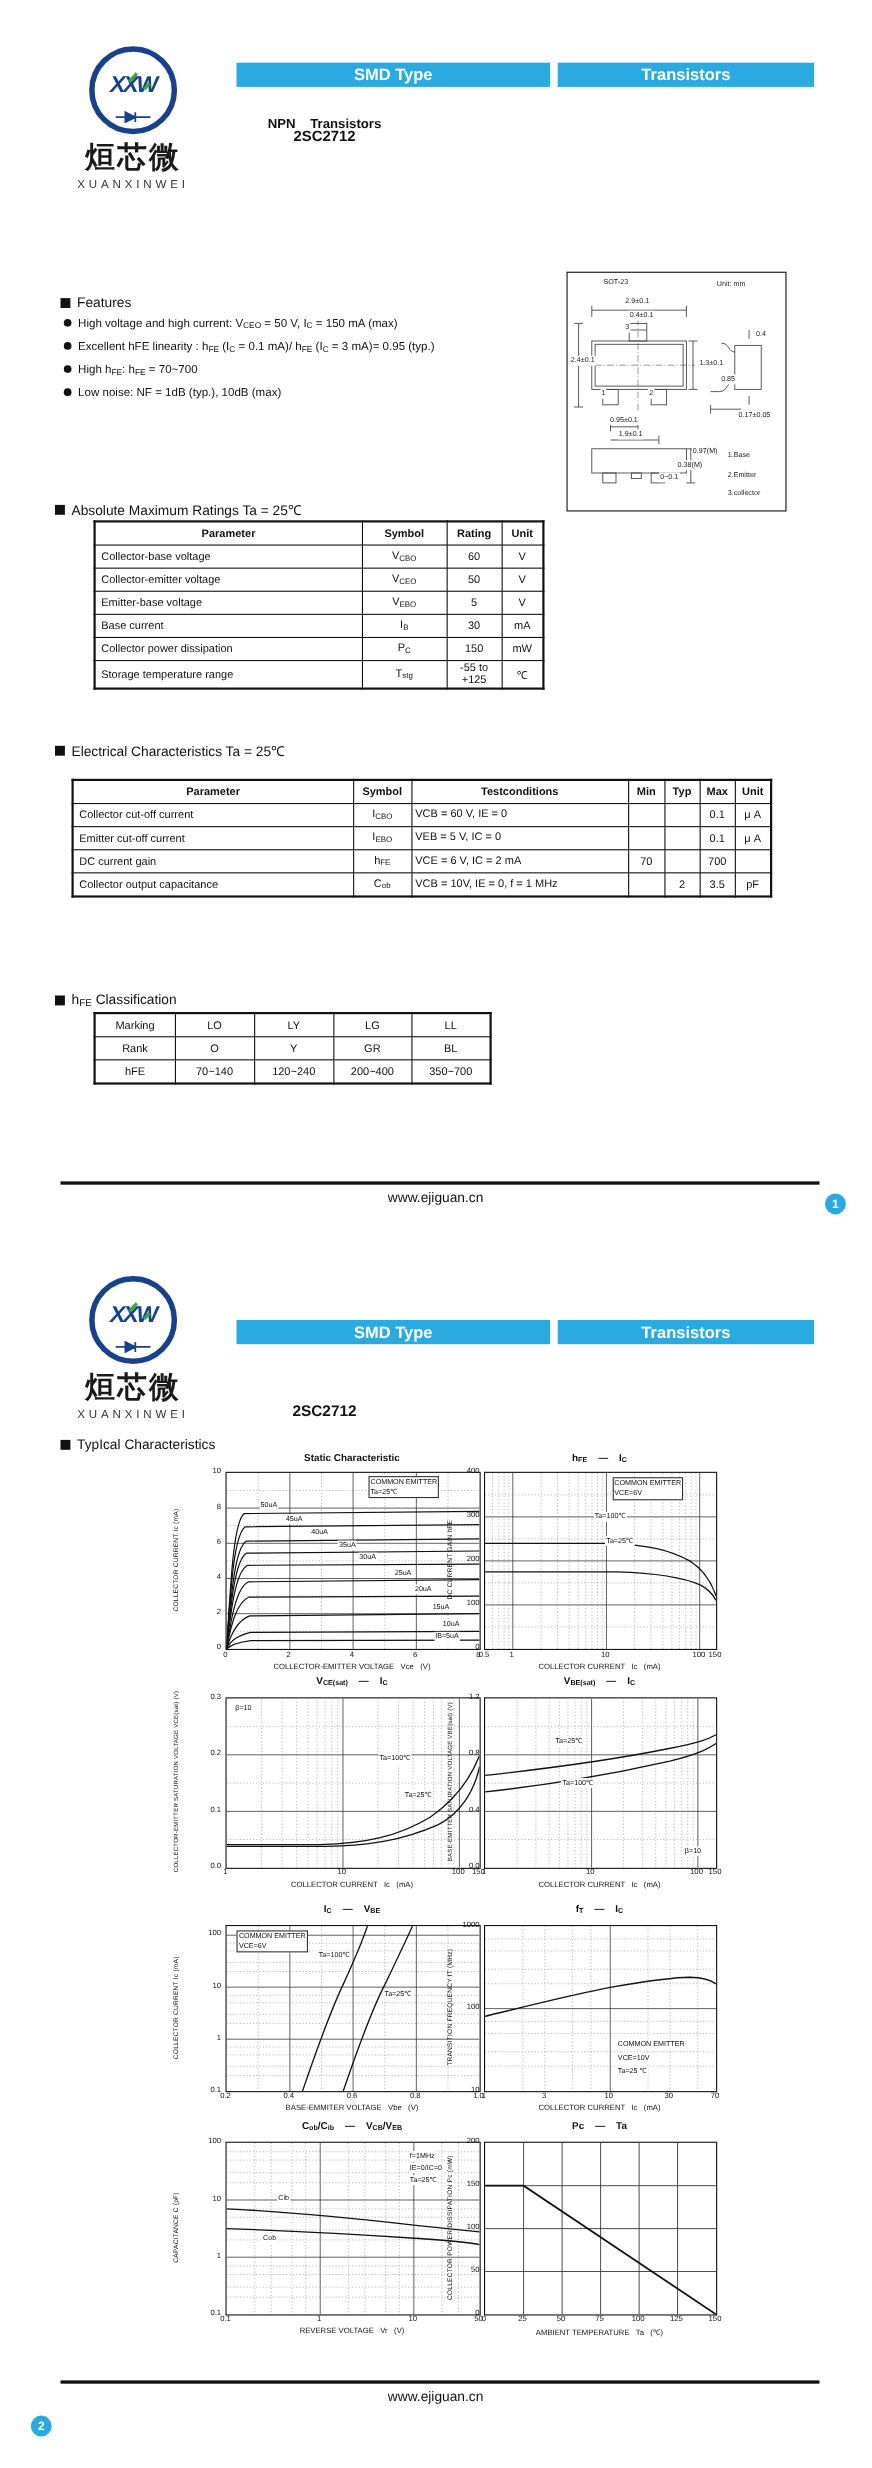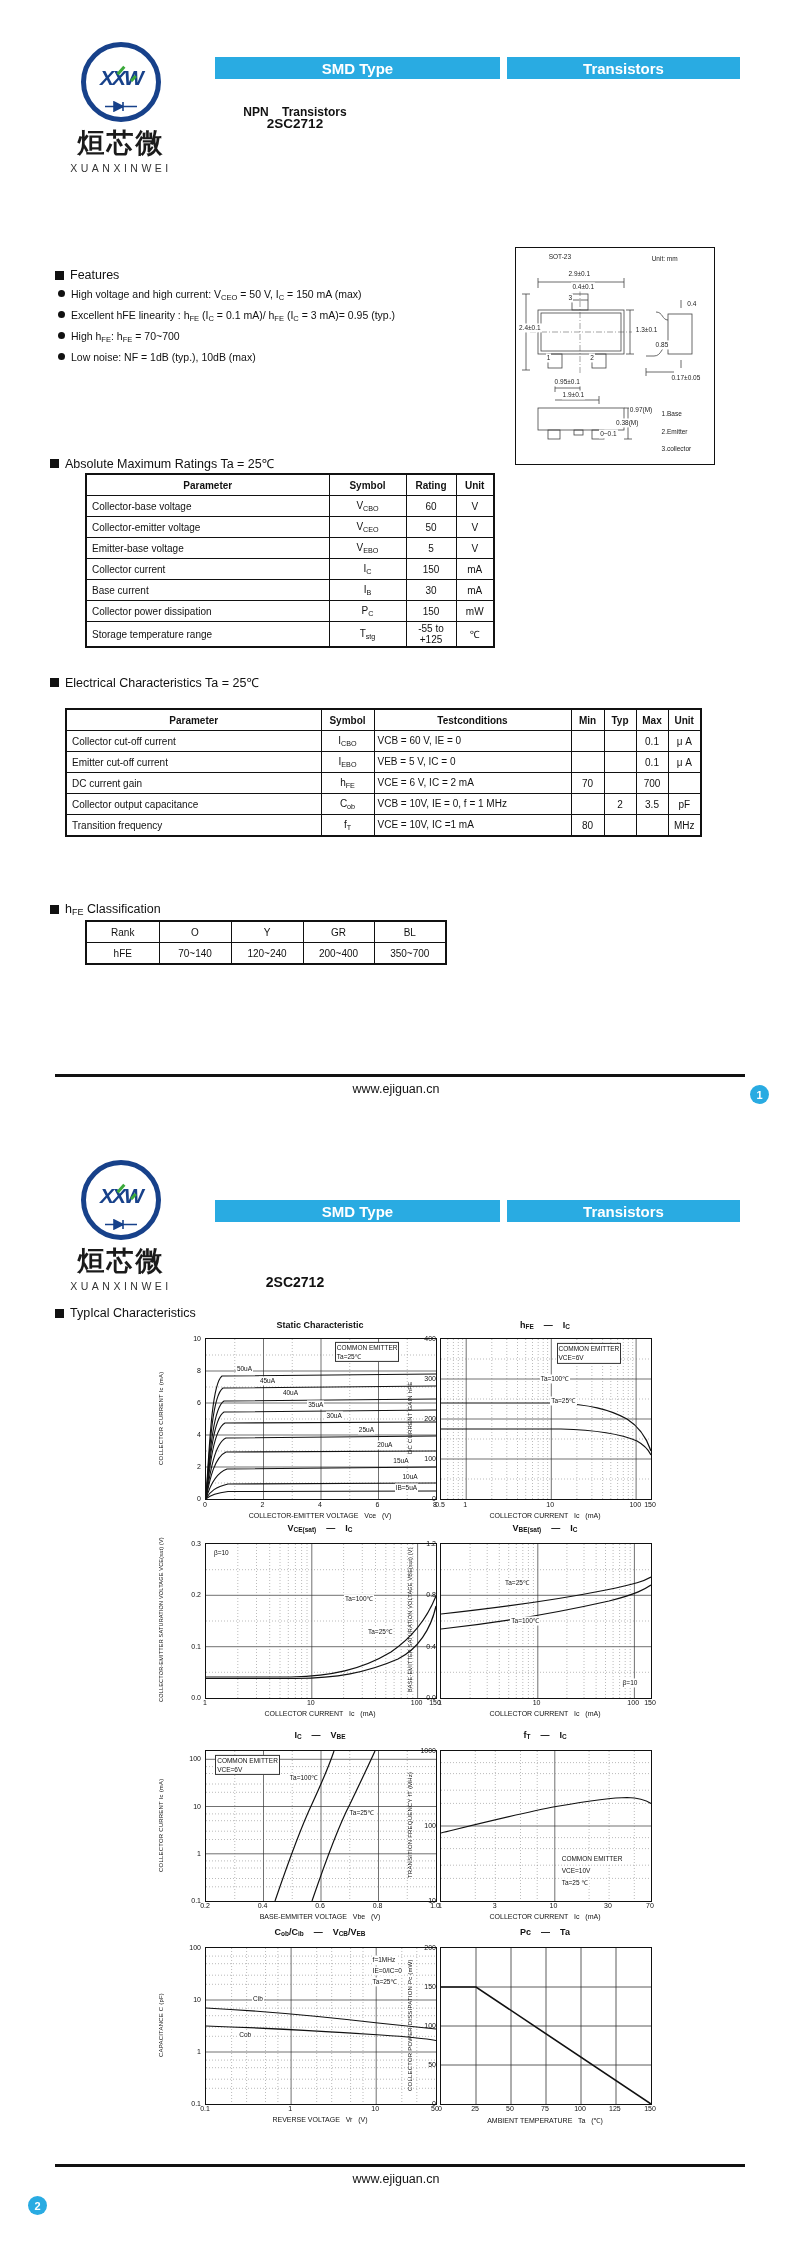--- a/index.html
+++ b/index.html
@@ -175,26 +175,20 @@
         <td>50</td>
         <td>V</td>
       </tr>
   <tr>
         <td class="l">Emitter-base voltage</td>
         <td><span>V</span><sub>EBO</sub></td>
         <td>5</td>
         <td>V</td>
       </tr>
   <tr>
-        <td class="l">Collector current</td>
-        <td><span>I</span><sub>C</sub></td>
-        <td>150</td>
-        <td>mA</td>
-      </tr>
-  <tr>
         <td class="l">Base current</td>
         <td><span>I</span><sub>B</sub></td>
         <td>30</td>
         <td>mA</td>
       </tr>
   <tr>
         <td class="l">Collector power dissipation</td>
         <td><span>P</span><sub>C</sub></td>
         <td>150</td>
         <td>mW</td>
@@ -261,45 +255,43 @@
       </tr>
   <tr>
         <td class="l">Collector output capacitance</td>
         <td><span>C</span><sub>ob</sub></td>
         <td class="cond">VCB = 10V, IE = 0, f = 1 MHz</td>
         <td></td>
         <td>2</td>
         <td>3.5</td>
         <td>pF</td>
       </tr>
-  <tr>
-        <td class="l">Transition frequency</td>
-        <td><span>f</span><sub>T</sub></td>
-        <td class="cond">VCE = 10V, IC =1 mA</td>
-        <td>80</td>
-        <td></td>
-        <td></td>
-        <td>MHz</td>
-      </tr>
 </tbody>
   </table>
 
 <div class="sec-head" style="left:50px;top:902px">
   <span class="sq"></span>
   <span><span>h</span><sub>FE</sub><span> Classification</span></span>
 </div>
 <table class="dt" style="left:85px;top:920px;width:360px">
   <colgroup>
       <col style="width:73px">
       <col style="width:72px">
       <col style="width:72px">
       <col style="width:71px">
       <col style="width:72px">
     </colgroup>
   <tbody>
+      <tr>
+    <td>Marking</td>
+    <td>LO</td>
+    <td>LY</td>
+    <td>LG</td>
+    <td>LL</td>
+  </tr>
   <tr>
     <td>Rank</td>
     <td>O</td>
     <td>Y</td>
     <td>GR</td>
     <td>BL</td>
   </tr>
   <tr>
     <td>hFE</td>
     <td>70~140</td>

